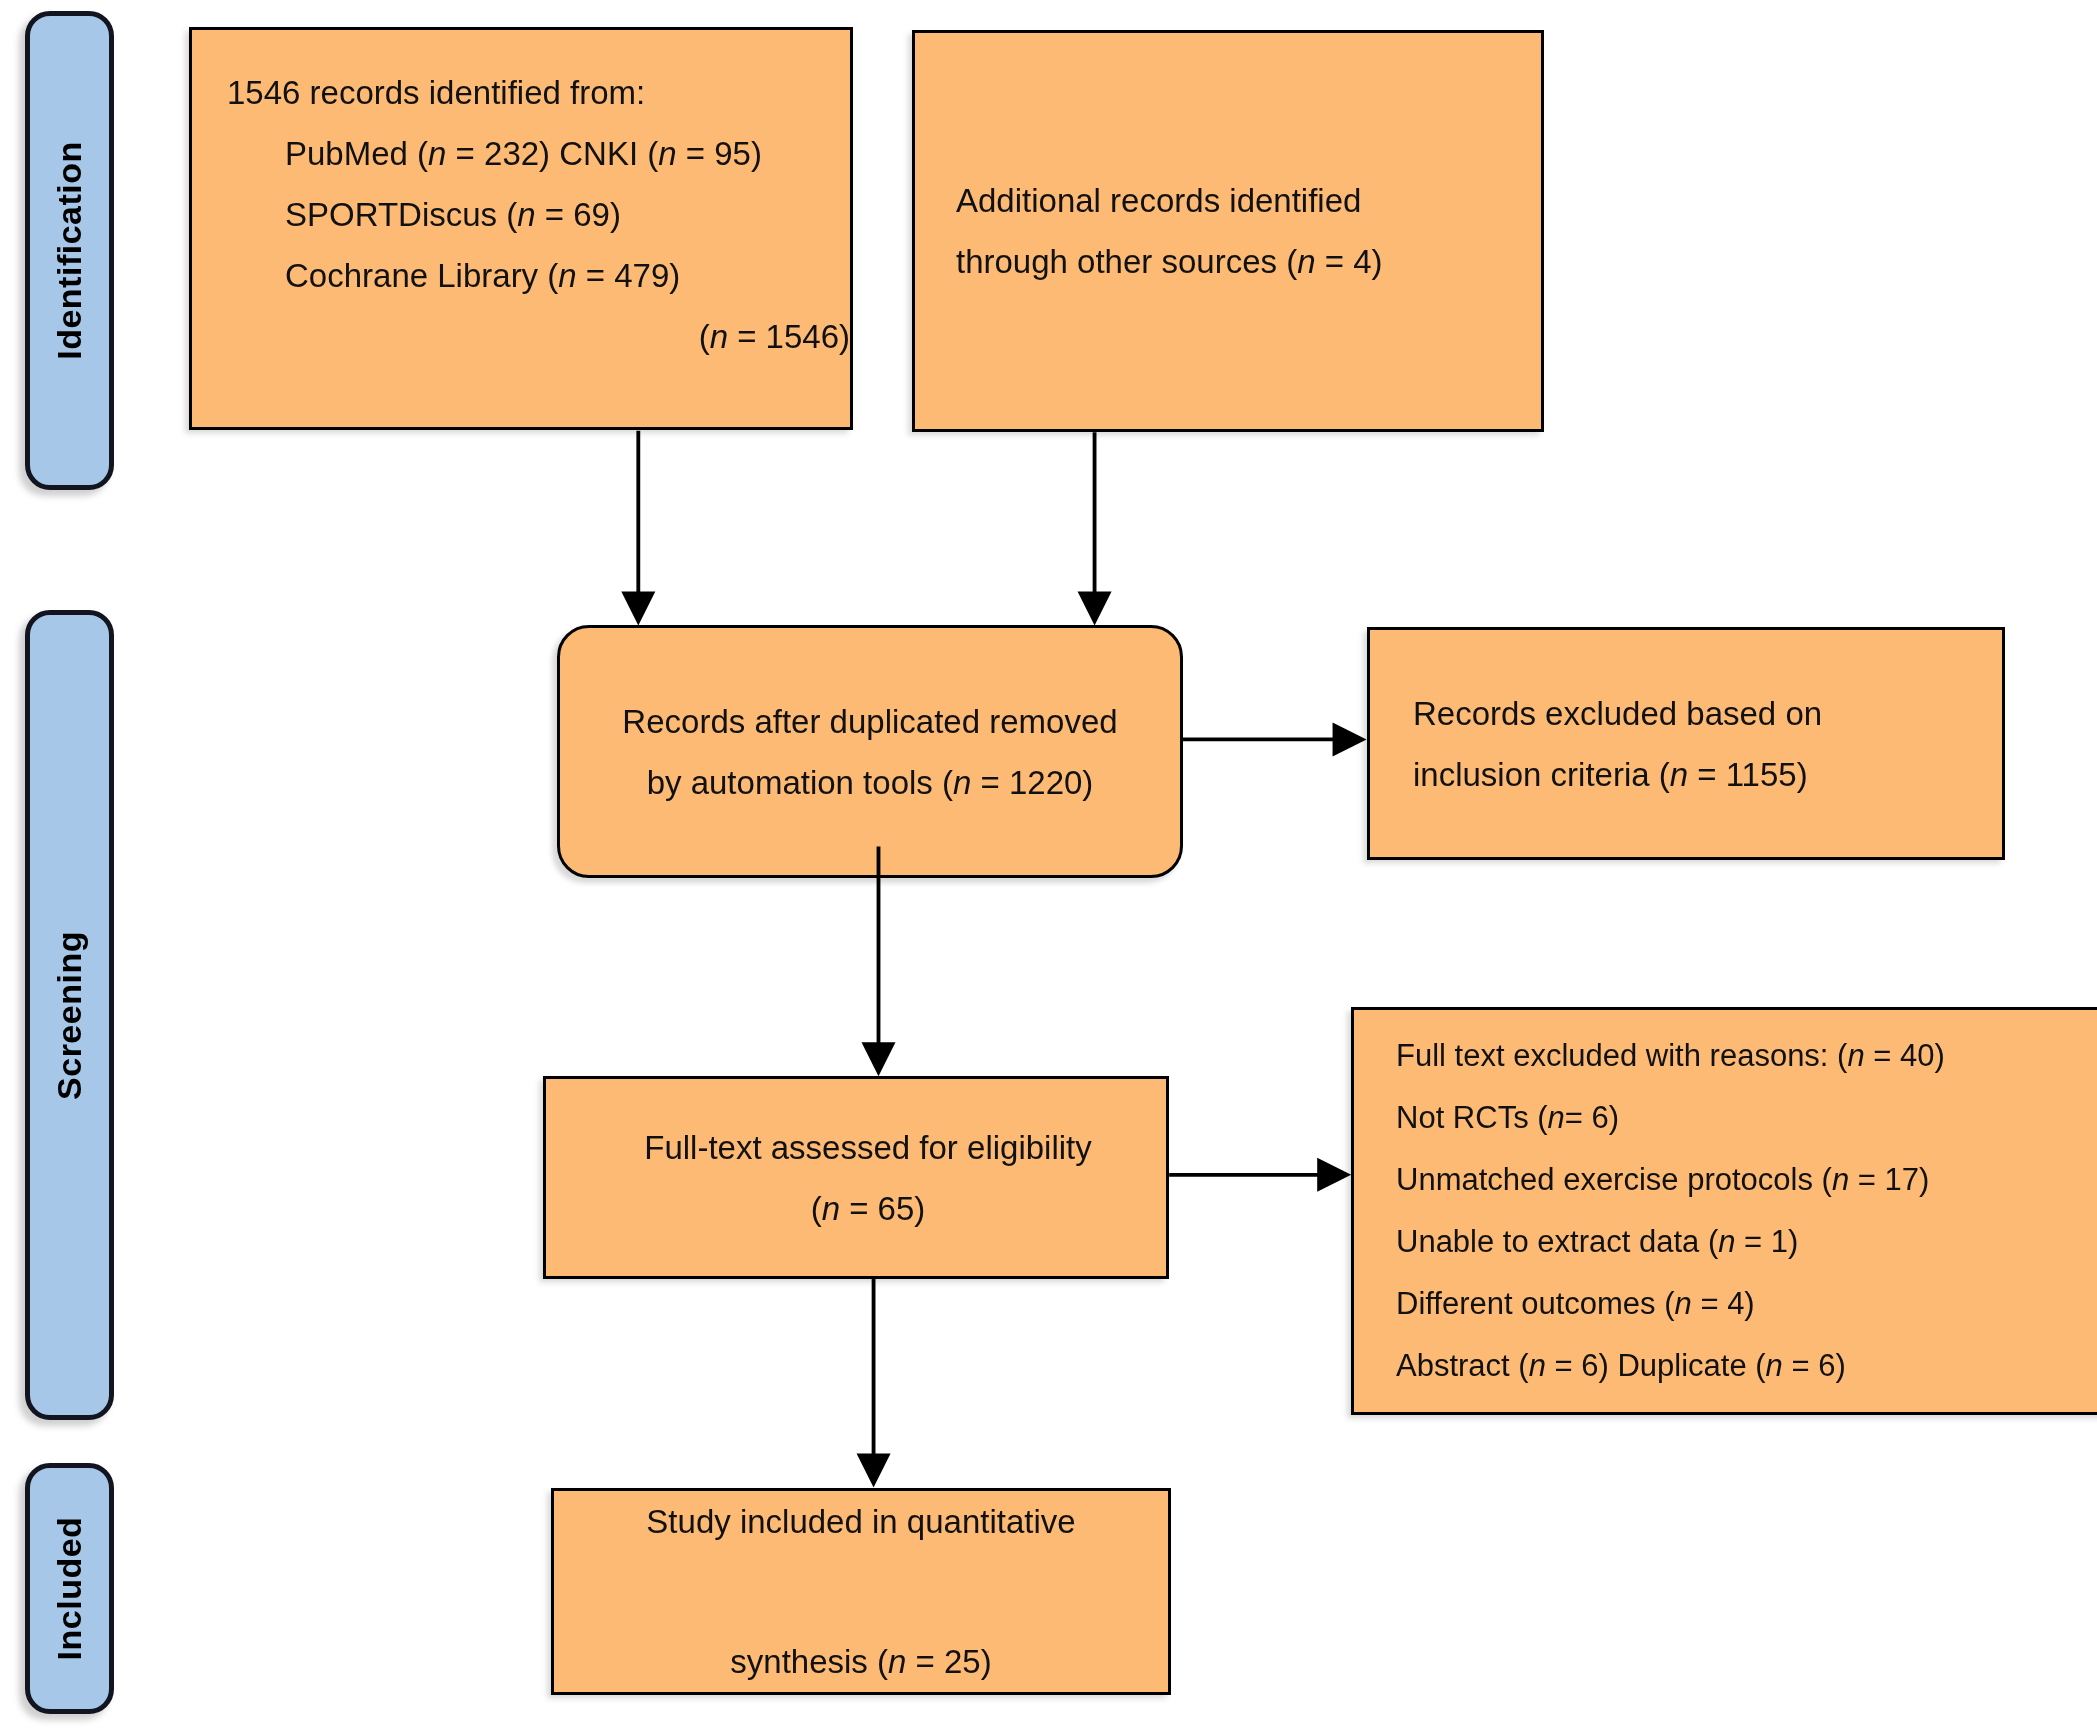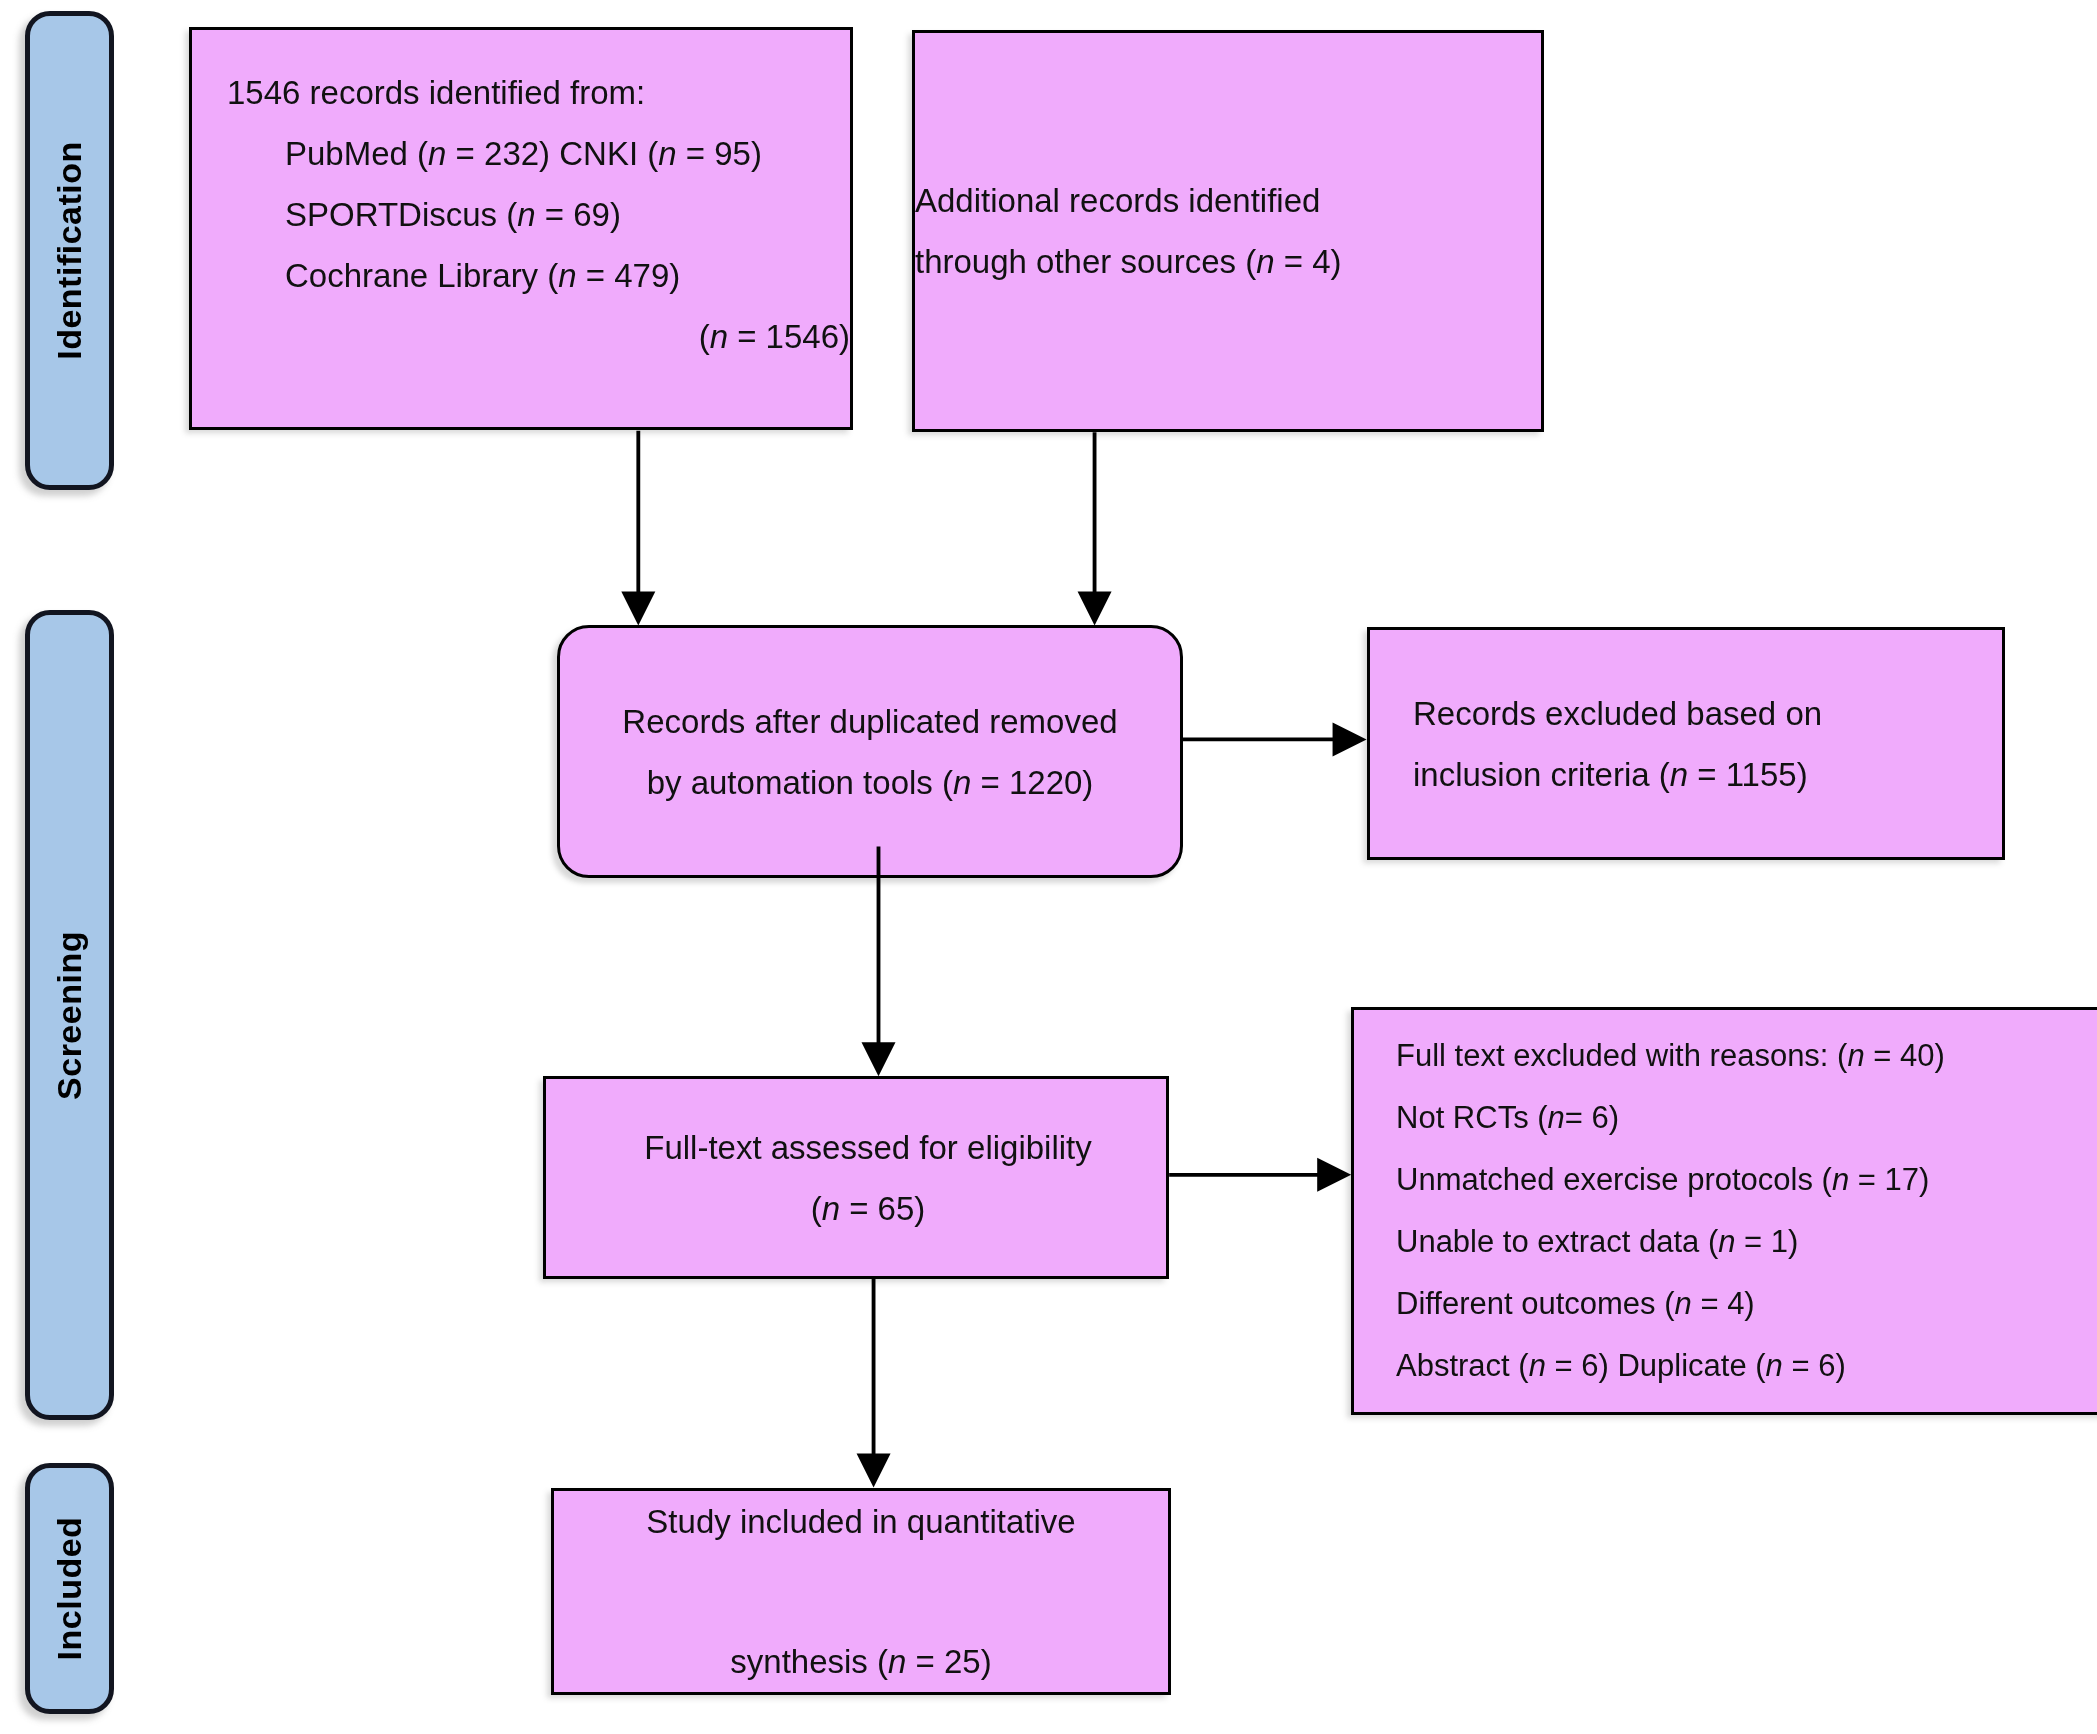--- a/index.html
+++ b/index.html
@@ -40,39 +40,40 @@
     letter-spacing: 0.5px;
   }
   #stage-identification { top: 11px;   height: 479px; }
   #stage-screening      { top: 610px; height: 810px; }
   #stage-included       { top: 1463px; height: 251px; }
 
   
   .box {
     position: absolute;
     border: 3.8px solid #000000;
-    background: #f0abfc;
+    background: #fdba74;
     box-sizing: border-box;
     font-size: 33px;
     line-height: 61px;
     box-shadow: -4.4px 4.4px 5.5px rgba(130,130,130,0.30);
   }
   .box .line { white-space: nowrap; }
   .box i { font-style: italic; }
 
   #box-identified {
     left: 189px; top: 27.4px; width: 664px; height: 403px;
     padding-top: 32px; padding-left: 35px;
   }
   #box-identified .src   { padding-left: 58px; }
   #box-identified .total { padding-left: 235px; text-align: right; }
 
   #box-additional {
     left: 912px; top: 30px; width: 632px; height: 402px;
     display: flex; flex-direction: column; justify-content: center;
+    padding-left: 41px;
   }
 
   #box-dedup {
     left: 557px; top: 625px; width: 626px; height: 253px;
     display: flex; flex-direction: column; justify-content: center;
     text-align: center;
     border-radius: 32px;
   }
 
   #box-excluded-screening {

